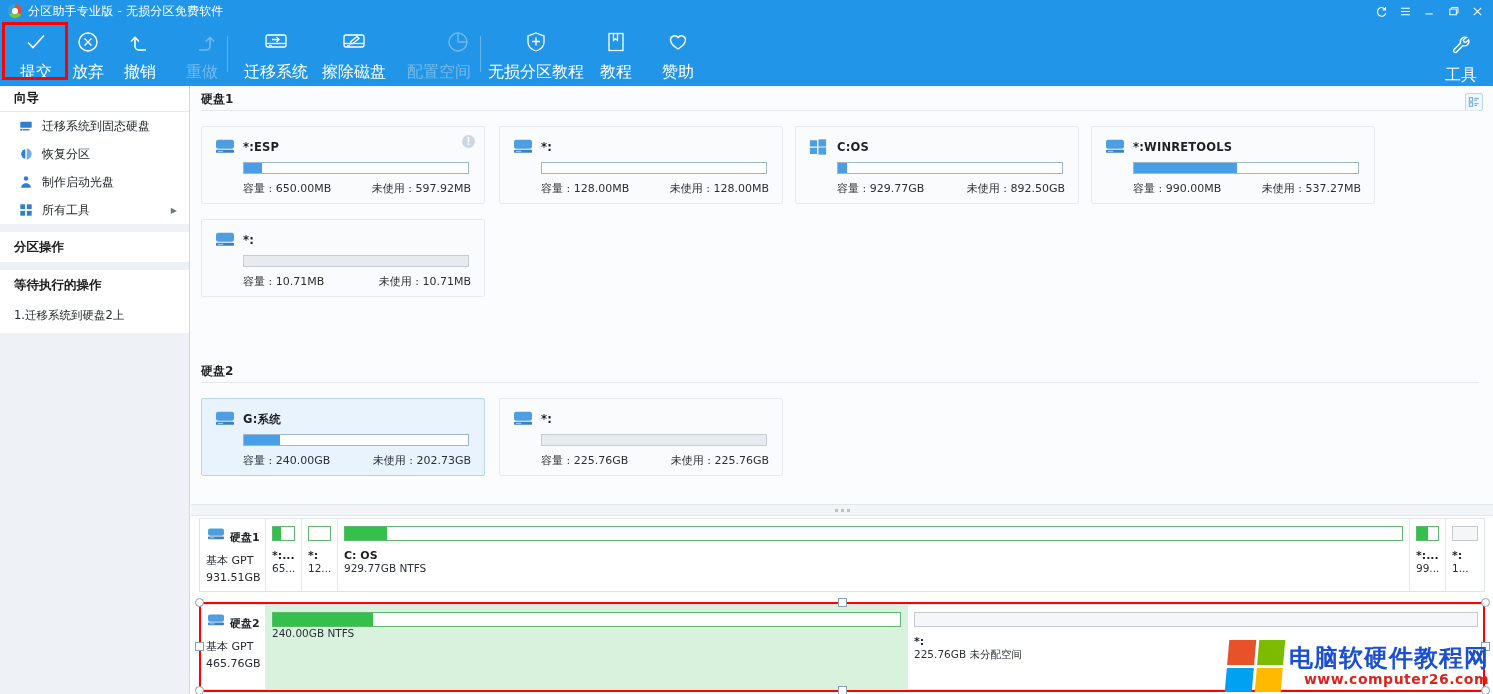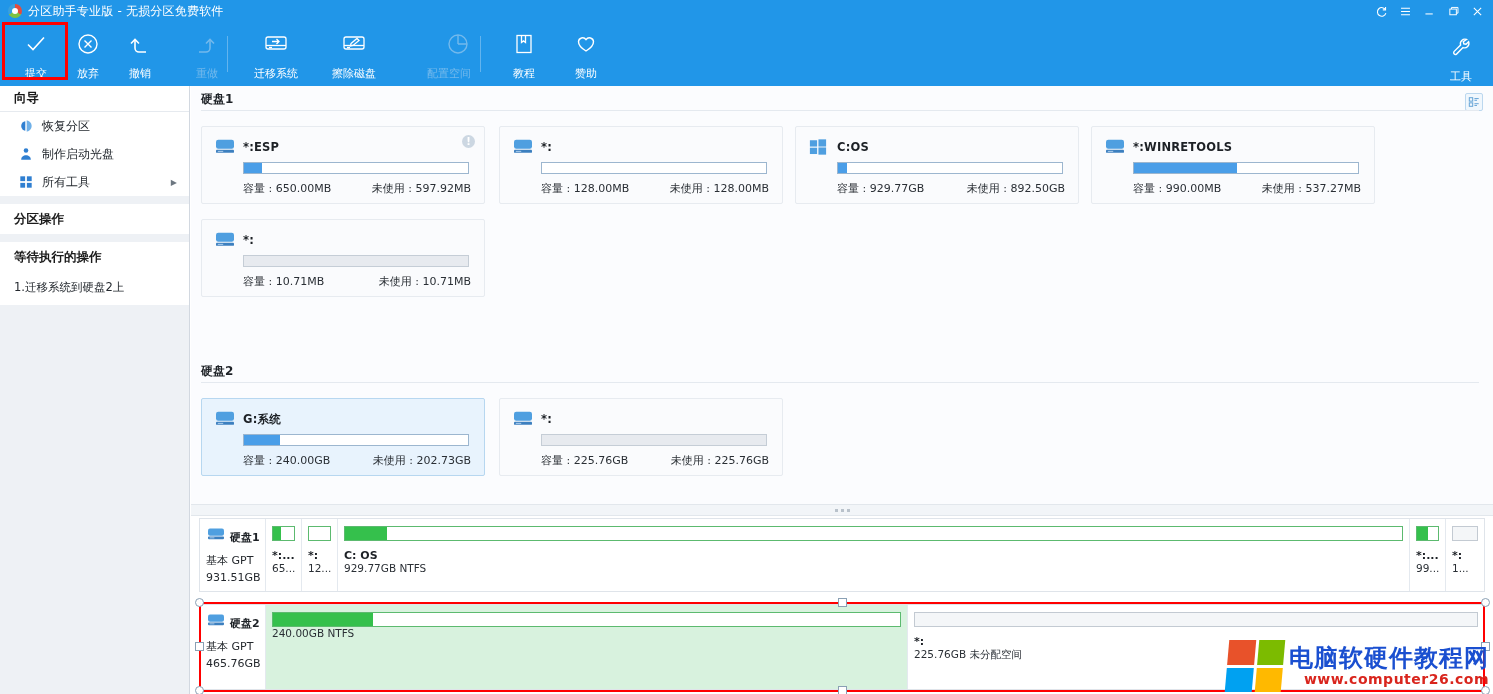--- a/index.html
+++ b/index.html
@@ -36,21 +36,21 @@
   .toolbar {
     position: absolute; left: 0; top: 22px; width: 1493px; height: 64px;
     background: #2196e8; display: flex; align-items: flex-start; padding-left: 10px;
   }
   .tool {
     width: 52px; height: 58px; margin-top: 3px;
     display: flex; flex-direction: column; align-items: center; justify-content: flex-start;
     color: #ffffff; cursor: default; position: relative;
   }
   .tool .ticon { height: 30px; display: flex; align-items: center; justify-content: center; margin-top: 4px; }
-  .tool .tlabel { font-size: 11px; margin-top: 7px; white-space: nowrap; }
+  .tool .tlabel { font-size: 16px; margin-top: 7px; white-space: nowrap; }
   .tool.wide { width: 78px; }
   .tool.disabled { color: #73b9ec; align-items: flex-end; }
   .tool.disabled svg { stroke: #73b9ec !important; fill: none; }
   .tool.selected::after {
     content: ""; position: absolute; left: -8px; top: -3px; width: 66px; height: 58px;
     border: 3px solid #ff0000; box-sizing: border-box; pointer-events: none;
   }
   .tool-sep { width: 1px; height: 36px; background: #63b4ee; margin: 14px 9px 0 9px; }
   .tools-right { position: absolute; right: 6px; top: 3px; }
 
@@ -275,20 +275,29 @@
         <svg width="26" height="26" viewBox="0 0 26 26" fill="none" stroke="#73b9ec" stroke-width="1.4">
             <circle cx="13" cy="13" r="9"></circle>
             <path d="M13 13V4M13 13h9"></path>
           </svg>
       </span>
       <span class="tlabel">配置空间</span>
     </div>
 
     <div class="tool-sep"></div>
 
+    <div class="tool wide" style="width:92px">
+      <span class="ticon">
+        <svg width="26" height="26" viewBox="0 0 26 26" fill="none" stroke="#ffffff" stroke-width="1.3">
+          <path d="M13 4l8 3v6c0 5-3.6 7.6-8 9-4.4-1.4-8-4-8-9V7z"></path>
+            <path d="M13 8.5v8M9 12.5h8"></path>
+        </svg>
+      </span>
+      <span class="tlabel">无损分区教程</span>
+    </div>
 
     <div class="tool" style="margin-left:8px">
       <span class="ticon">
         <svg width="26" height="26" viewBox="0 0 26 26" fill="none" stroke="#ffffff" stroke-width="1.3">
           <rect x="6" y="4.5" width="14" height="17"></rect>
             <path d="M10.5 4.5v7l2-1.6 2 1.6v-7"></path>
         </svg>
       </span>
       <span class="tlabel">教程</span>
     </div>
@@ -311,20 +320,30 @@
       </span>
       <span class="tlabel">工具</span>
     </div>
   </div>
 
   <div class="sidebar">
 
     <div class="side-block">
       <div class="side-head">向导</div>
 
+      <div class="side-item">
+        <span class="side-ic">
+          <svg width="14" height="14" viewBox="0 0 16 16" fill="#2f7fd1">
+              <rect x="1.5" y="3" width="13" height="7" rx="1"></rect>
+              <rect x="4" y="11.5" width="8" height="1.6"></rect>
+              <rect x="1.5" y="11.2" width="2" height="2.2"></rect>
+            </svg>
+        </span>
+        <span>迁移系统到固态硬盘</span>
+      </div>
 
       <div class="side-item">
         <span class="side-ic">
           <svg width="14" height="14" viewBox="0 0 16 16" fill="#2f7fd1">
               <circle cx="8" cy="8" r="5.5"></circle>
               <path d="M8 1.5a6.5 6.5 0 0 1 0 13" fill="#6fb0e8"></path>
               <rect x="7.2" y="0.5" width="1.6" height="15" fill="#ffffff"></rect>
             </svg>
         </span>
         <span>恢复分区</span>

